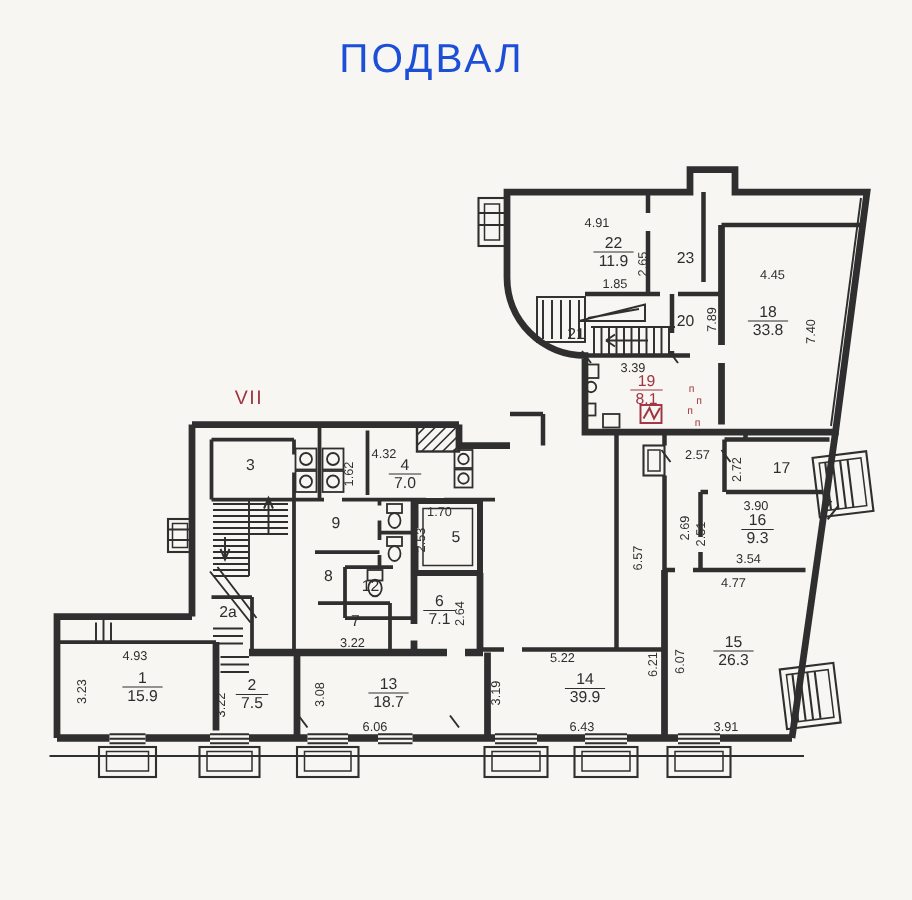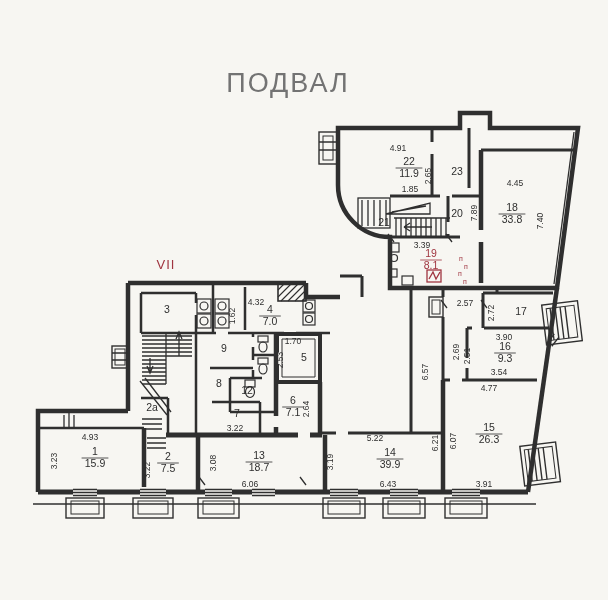--- a/index.html
+++ b/index.html
@@ -1,19 +1,19 @@
 <!DOCTYPE html>
 <html><head>
 <meta charset="utf-8">
 <style>
   html,body{margin:0;padding:0;background:#f7f6f2;}
   .stage{position:relative;width:608px;height:600px;background:#f7f6f2;overflow:hidden;
          font-family:"Liberation Sans",sans-serif;}
   .title{position:absolute;top:24px;left:0;width:576px;text-align:center;
-         font-size:27px;letter-spacing:2px;color:#737373;margin-top:44px;}
+         font-size:27px;letter-spacing:2px;color:#1d4ed8;}
   svg{position:absolute;left:0;top:0;}
   svg path,svg rect,svg circle,svg ellipse,svg line{fill:none;stroke:#2f2f2f;}
   .paperfill{fill:#f7f6f2;stroke:none;}
   svg text{font-family:"Liberation Sans",sans-serif;fill:#2e2e2e;}
   .dim{font-size:8.5px;text-anchor:middle;}
   .room{font-size:10.5px;text-anchor:middle;}
   .plett{font-size:7px;text-anchor:middle;}
   .section{font-size:13px;fill:#a03540;letter-spacing:1px;text-anchor:middle;}
   .red{fill:#a03540;}
   line.fr{stroke:#2e2e2e;stroke-width:0.8;}

